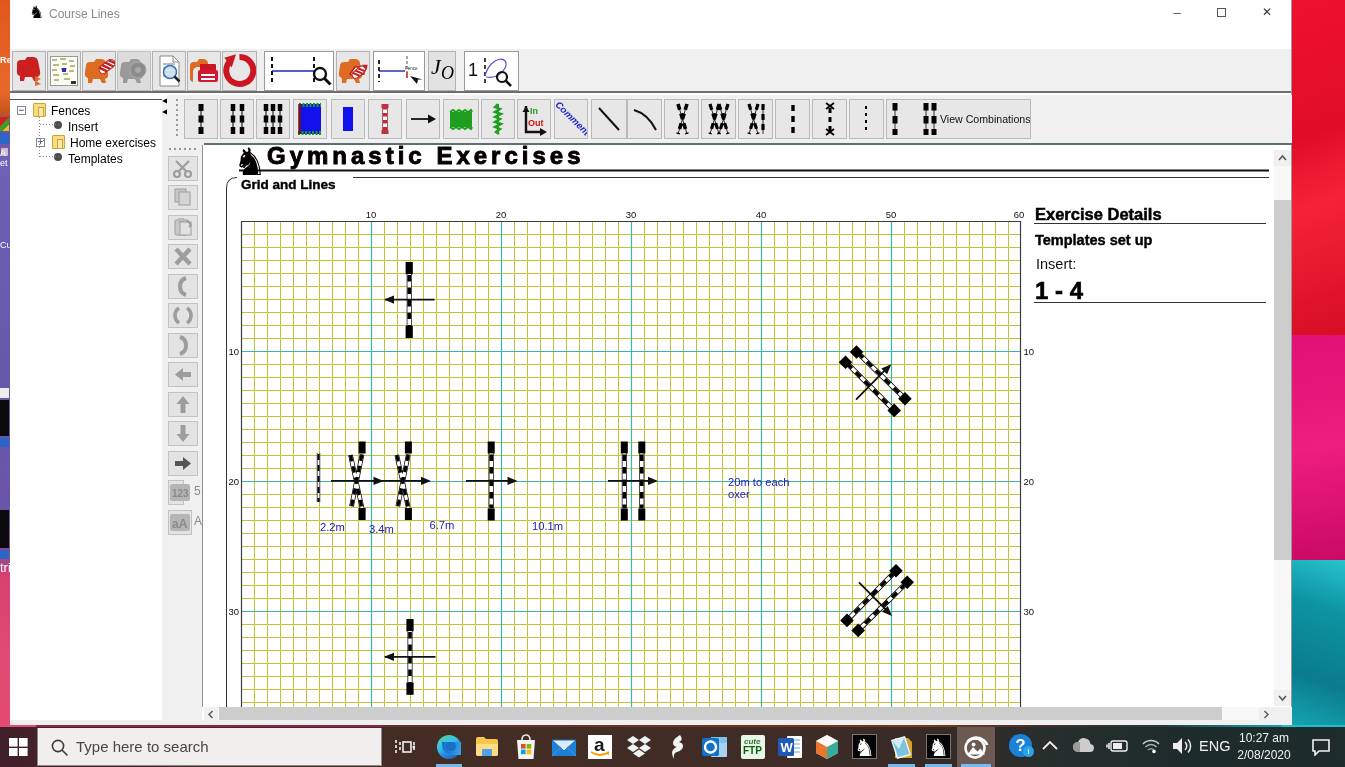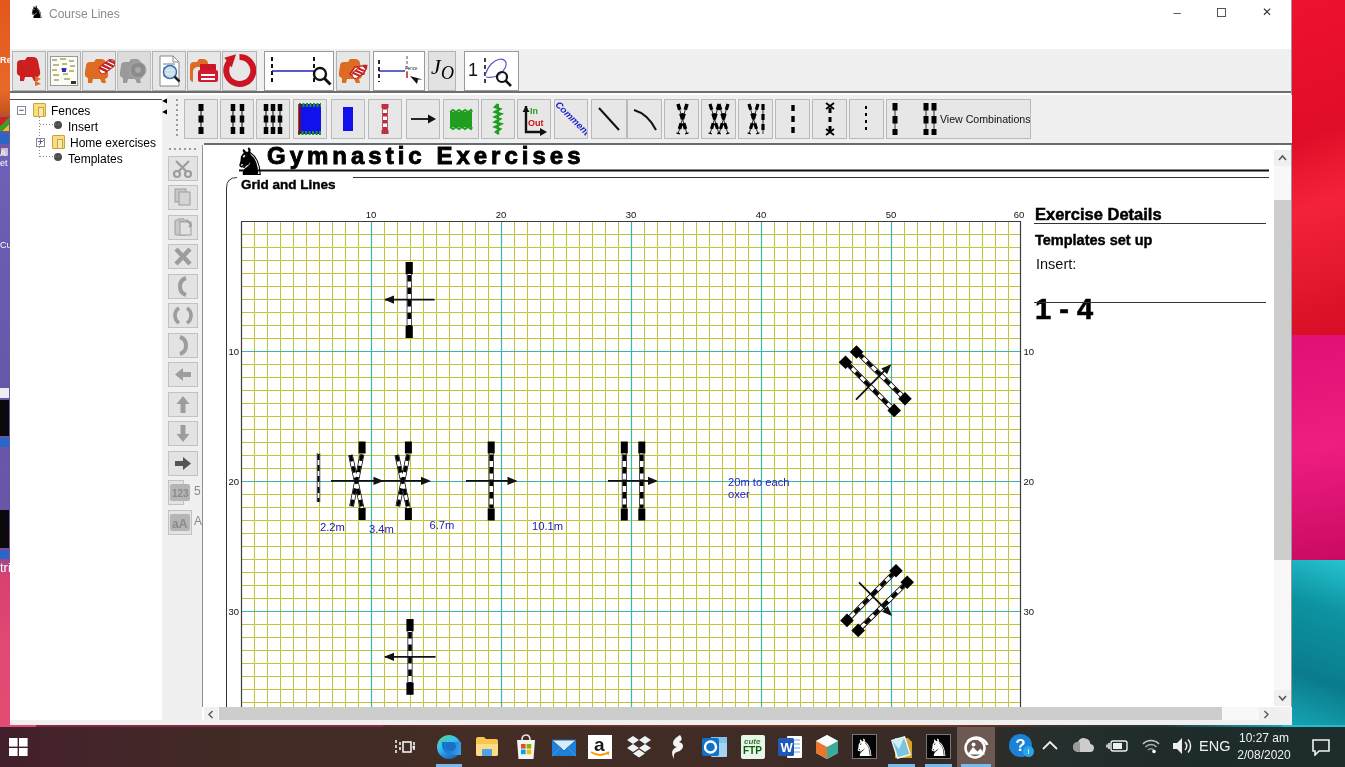--- a/index.html
+++ b/index.html
@@ -554,21 +554,21 @@
   <line x1="858" y1="582.3" x2="889" y2="613.8" stroke="#111" stroke-width="1.8"></line>
   <path d="M891 616 l-4.2 -10 -5.8 5.8 z" fill="#111"></path>
  </g>
 </svg>
 </div>
 
 <div class="abs" style="left:1035px;top:205px;font-size:16.5px;font-weight:bold;-webkit-text-stroke:0.5px #000;">Exercise Details</div>
 <div class="abs" style="left:1034px;top:223px;width:232px;height:1px;background:#333;"></div>
 <div class="abs" style="left:1035px;top:232px;font-size:14.5px;font-weight:bold;-webkit-text-stroke:0.4px #000;">Templates set up</div>
 <div class="abs" style="left:1036px;top:256px;font-size:14.5px;color:#111;">Insert:</div>
-<div class="abs" style="left:1035px;top:277px;font-size:29px;font-weight:bold;margin-top:16px;-webkit-text-stroke:0.6px #000;">1 - 4</div>
+<div class="abs" style="left:1035px;top:277px;font-size:24px;font-weight:bold;-webkit-text-stroke:0.6px #000;">1 - 4</div>
 <div class="abs" style="left:1034px;top:302px;width:232px;height:1px;background:#333;"></div>
 
 <div class="abs" style="left:1274px;top:150px;width:17px;height:556px;background:#f8f8f8;">
  <div class="abs" style="left:0;top:0;width:17px;height:16px;background:#f0f0f0;text-align:center;"><svg width="17" height="16">
         <path d="M5 10 L8.5 6 L12 10" fill="none" stroke="#555" stroke-width="1.5"></path>
       </svg></div>
  <div class="abs" style="left:0;top:50px;width:17px;height:360px;background:#cdcdcd;"></div>
  <div class="abs" style="left:0;top:540px;width:17px;height:16px;background:#f0f0f0;"><svg width="17" height="16">
         <path d="M5 6 L8.5 10 L12 6" fill="none" stroke="#555" stroke-width="1.5"></path>
       </svg></div>
@@ -591,20 +591,27 @@
  <div class="abs" style="left:383px;top:-2px;width:899px;height:2px;background:linear-gradient(90deg,#62302a 0,#743520 430px,#7c3820 540px,#46302c 660px,#243a3a 780px,#17a3b2 899px);"></div>
  <div class="abs" style="left:1282px;top:-2px;width:63px;height:2px;background:#23bccb;"></div>
  <svg class="abs" style="left:9px;top:11px;" width="19" height="18">
       <g fill="#fff">
         <rect x="0" y="0" width="8.6" height="8.6"></rect>
         <rect x="10" y="0" width="8.6" height="8.6"></rect>
         <rect x="0" y="10" width="8.6" height="8.6"></rect>
         <rect x="10" y="10" width="8.6" height="8.6"></rect>
       </g>
     </svg>
+ <div class="abs" style="left:37px;top:0.5px;width:345px;height:38px;background:#f1efee;border:1px solid #8a8a8a;border-top:none;">
+   <svg class="abs" style="left:12px;top:10px;" width="20" height="20">
+        <circle cx="8" cy="8" r="5.6" fill="none" stroke="#3c3c3c" stroke-width="1.6"></circle>
+        <path d="M12.2 12.2 L17.5 17.5" stroke="#3c3c3c" stroke-width="1.6"></path>
+      </svg>
+   <span class="abs" style="left:38px;top:10px;font-size:15px;color:#464646;">Type here to search</span>
+ </div>
  <svg class="abs" style="left:395px;top:12px;" width="20" height="16">
       <g stroke="#f2f2f2" stroke-width="1.6" fill="none">
         <path d="M1 1 v14 M5 3 v10" stroke-dasharray="3 2"></path>
         <rect x="8" y="3" width="8" height="10"></rect>
         <path d="M19 3 v10" stroke-dasharray="3 2"></path>
       </g>
       <circle cx="19" cy="8" r="1.6" fill="#f2f2f2"></circle>
     </svg>
 
  <div class="abs" style="left:437px;top:8px;width:24px;height:24px;border-radius:12px;background:linear-gradient(150deg,#5fd27a 0%,#35c1f1 40%,#2688dd 65%,#0c59a4 100%);">

